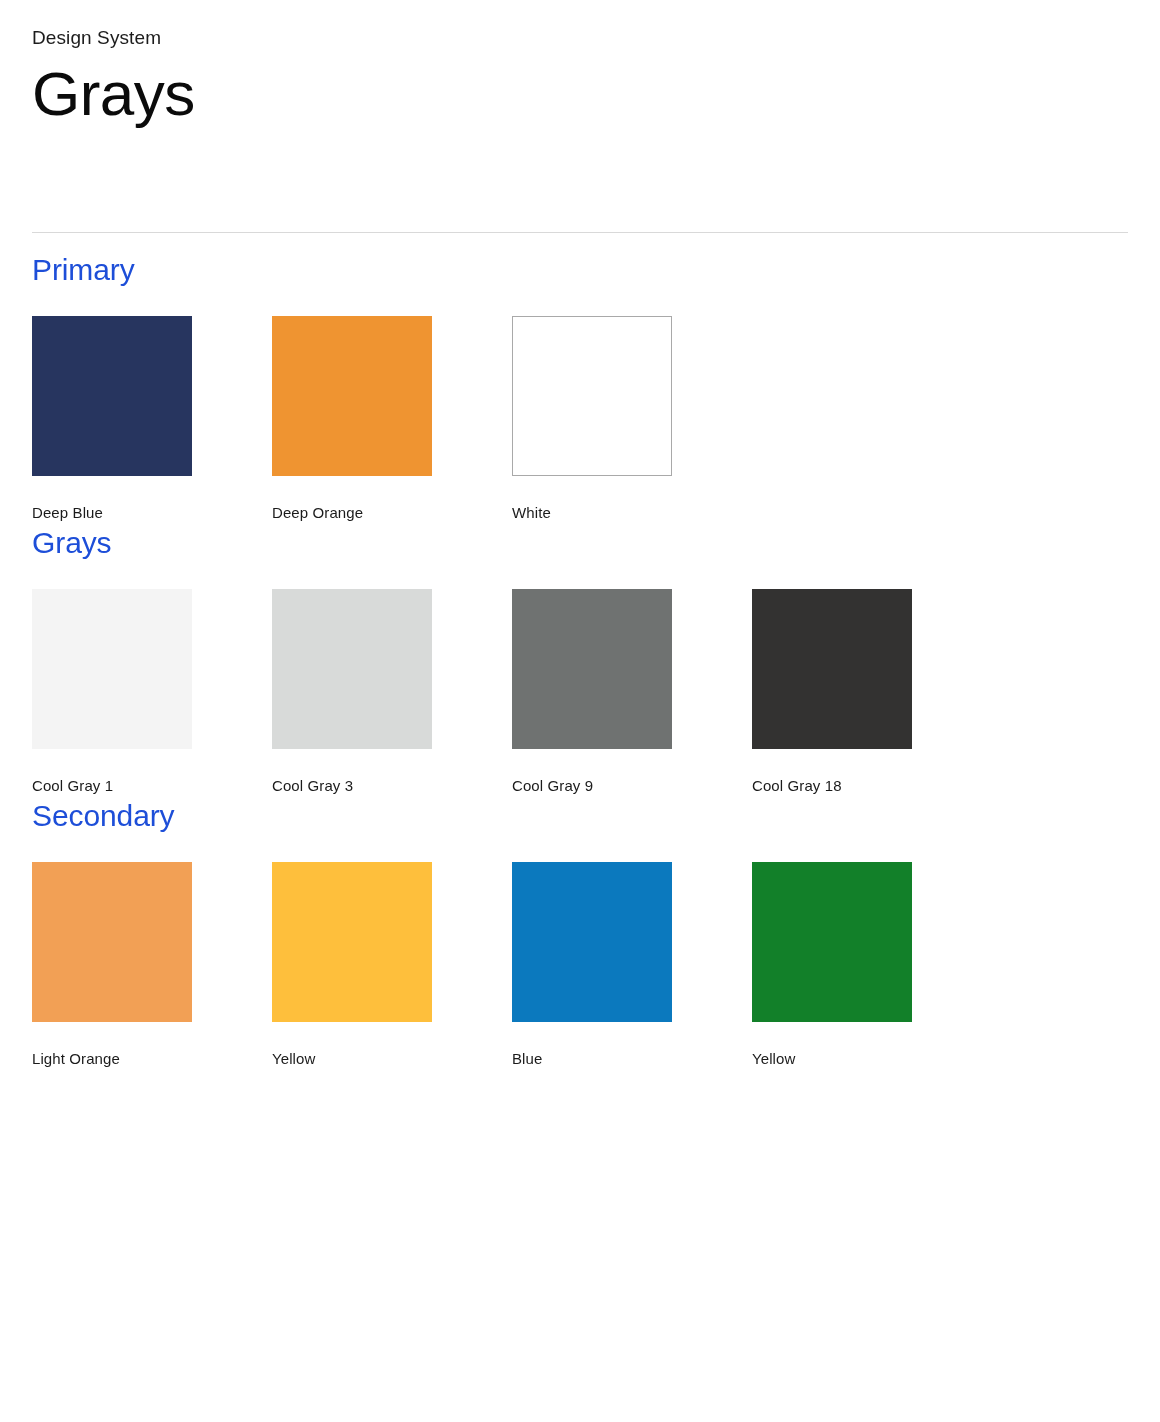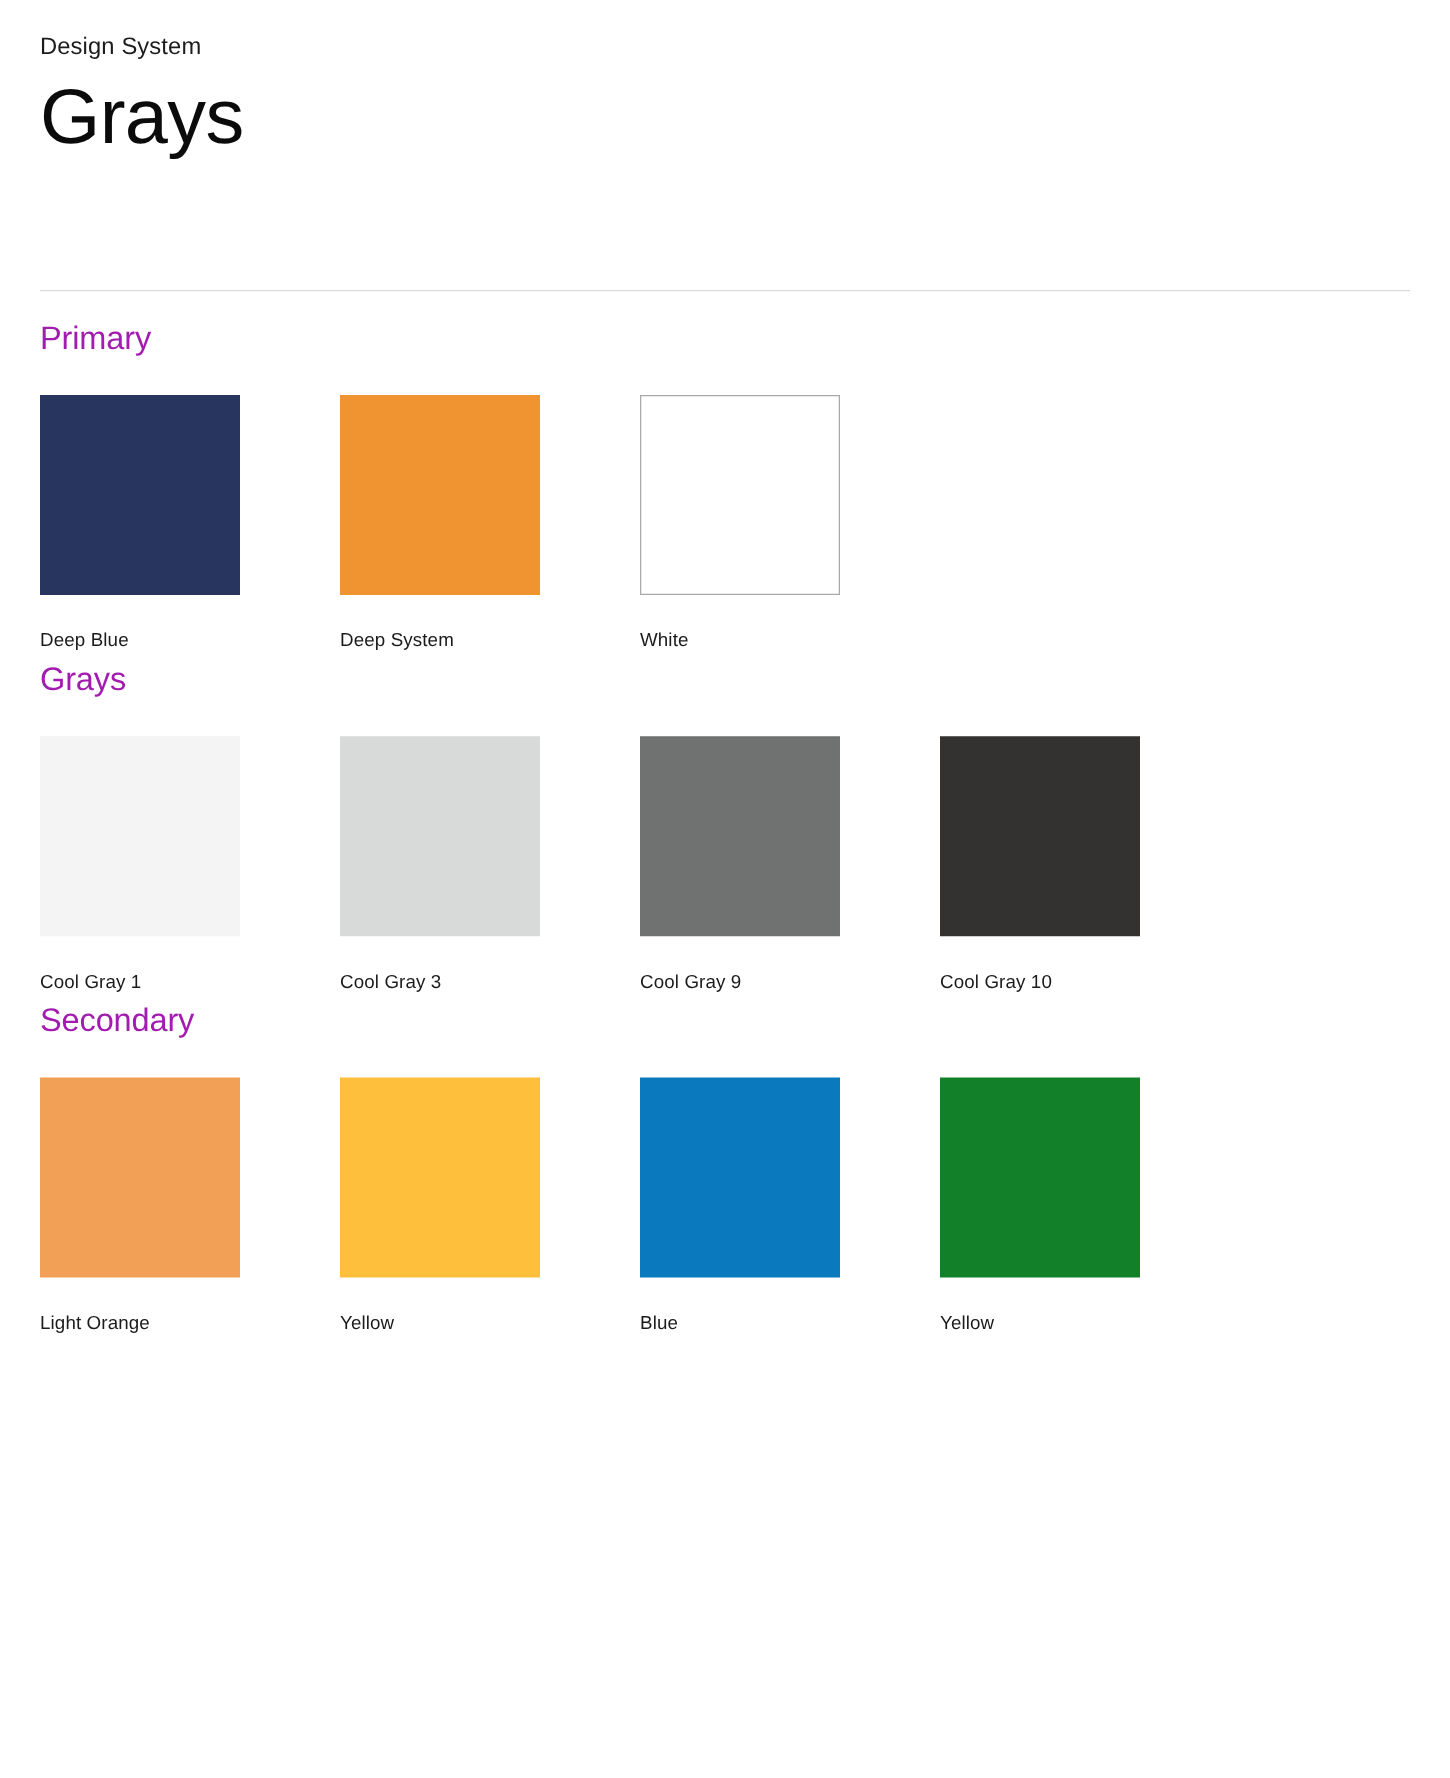--- a/index.html
+++ b/index.html
@@ -51,24 +51,24 @@
   }
 
   
   .section {
     margin-top: 18px;
   }
   .section + .section {
     margin-top: 0;
   }
   .section-title {
-    font-size: 26px;
+    font-size: 30px;
     line-height: 40px;
     font-weight: 400;
-    color: #a21caf;
+    color: #1d4ed8;
     letter-spacing: -0.1px;
   }
 
   .swatch-grid {
     display: grid;
     grid-template-columns: repeat(5, 240px);
     margin-top: 26px;
   }
 
   .swatch-cell {
@@ -113,21 +113,21 @@
   <div id="sections-root">
       <div class="section section-primary">
         <div class="section-title">Primary</div>
         <div class="swatch-grid">
           <div class="swatch-cell">
             <div class="swatch-chip" style="background: rgb(39, 53, 95);"></div>
             <div class="swatch-label">Deep Blue</div>
           </div>
           <div class="swatch-cell">
             <div class="swatch-chip" style="background: rgb(239, 148, 49);"></div>
-            <div class="swatch-label">Deep System</div>
+            <div class="swatch-label">Deep Orange</div>
           </div>
           <div class="swatch-cell">
             <div class="swatch-chip bordered" style="background: rgb(255, 255, 255);"></div>
             <div class="swatch-label">White</div>
           </div>
         </div>
       </div>
       <div class="section section-grays">
         <div class="section-title">Grays</div>
         <div class="swatch-grid">
@@ -138,21 +138,21 @@
           <div class="swatch-cell">
             <div class="swatch-chip" style="background: rgb(216, 218, 217);"></div>
             <div class="swatch-label">Cool Gray 3</div>
           </div>
           <div class="swatch-cell">
             <div class="swatch-chip" style="background: rgb(111, 114, 113);"></div>
             <div class="swatch-label">Cool Gray 9</div>
           </div>
           <div class="swatch-cell">
             <div class="swatch-chip" style="background: rgb(51, 50, 49);"></div>
-            <div class="swatch-label">Cool Gray 10</div>
+            <div class="swatch-label">Cool Gray 18</div>
           </div>
         </div>
       </div>
       <div class="section section-secondary">
         <div class="section-title">Secondary</div>
         <div class="swatch-grid">
           <div class="swatch-cell">
             <div class="swatch-chip" style="background: rgb(242, 160, 85);"></div>
             <div class="swatch-label">Light Orange</div>
           </div>

